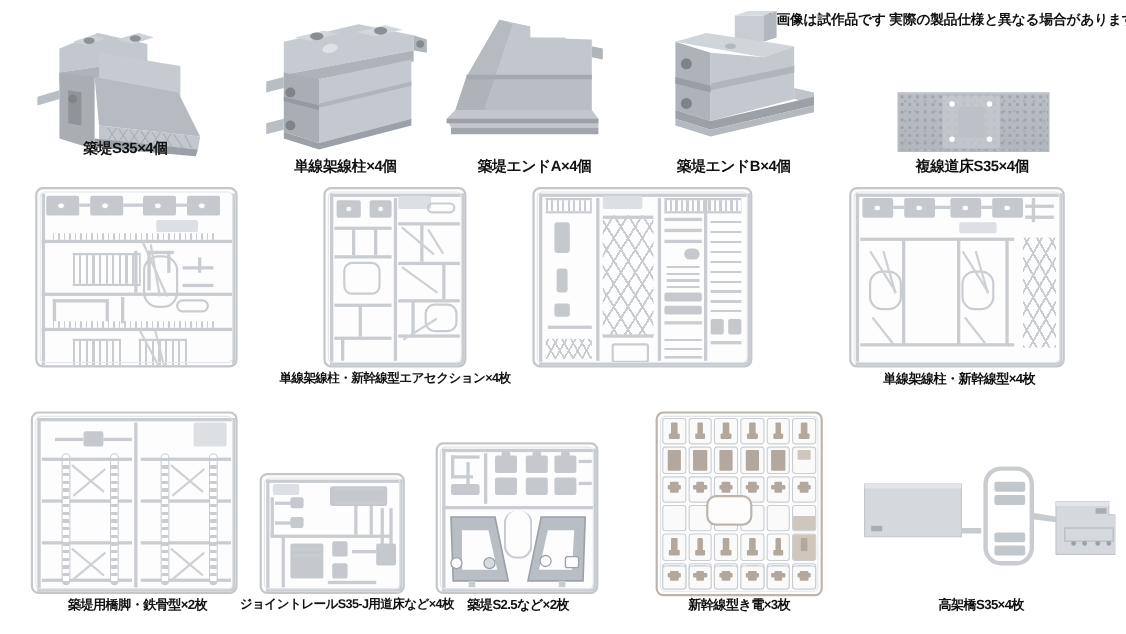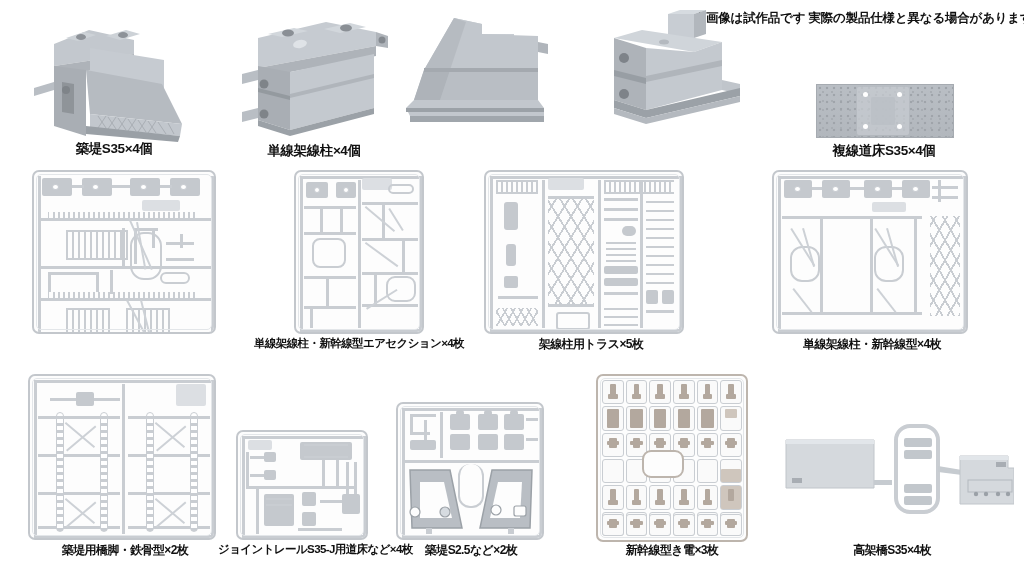--- a/index.html
+++ b/index.html
@@ -116,21 +116,21 @@
             <path d="M102 109 L94 121"></path>
           <path d="M112 110 L104 122"></path>
             <path d="M122 111 L114 123"></path>
           <path d="M132 112 L124 124"></path>
             <path d="M142 113 L134 125"></path>
         </g>
 
         <path d="M72 118 L166 128 L164 134 L72 126 Z" fill="#9aa0a6"></path>
       </g>
     </svg>
-    <div class="caption" style="top:132px;">築堤S35×4個</div>
+    <div class="caption" style="top:118px;">築堤S35×4個</div>
   </div>
 
   <div class="cell" style="left:216px;top:8px;width:196px;height:152px;">
     <svg class="svgbox" width="196" height="136" viewBox="0 0 196 136">
       <g>
 
         <path d="M42 30 L110 14 L160 24 L160 38 L42 60 Z" fill="#c6cbd1"></path>
         <path d="M42 60 L160 38 L160 48 L42 70 Z" fill="#aeb3b9"></path>
 
         <path d="M52 26 L78 20 L92 23 L66 29 Z" fill="#d2d7dc"></path>
@@ -177,20 +177,21 @@
         <path d="M28 60 L142 60 L142 64 L28 64 Z" fill="#a4a9af"></path>
 
         <path d="M142 34 L152 36 L152 46 L142 44 Z" fill="#b0b5bb"></path>
 
         <path d="M18 92 L142 92 L148 100 L148 108 L14 108 L10 100 Z" fill="#c2c7cd"></path>
         <path d="M10 100 L148 100 L148 104 L10 104 Z" fill="#9ba1a7"></path>
 
         <path d="M14 108 L148 108 L148 114 L14 114 Z" fill="#a0a6ac"></path>
       </g>
     </svg>
+    <div class="caption" style="top:134px;">築堤エンドA×4個</div>
   </div>
 
   <div class="cell" style="left:572px;top:8px;width:190px;height:152px;">
     <svg class="svgbox" width="190" height="136" viewBox="0 0 190 136">
       <g>
 
         <path d="M96 6 L122 6 L122 30 L96 30 Z" fill="#c8cdd3"></path>
         <path d="M96 6 L108 2 L134 2 L122 6 Z" fill="#d6dbe0"></path>
         <path d="M122 6 L134 2 L134 26 L122 30 Z" fill="#b2b7bd"></path>
 
@@ -205,20 +206,21 @@
 
         <path d="M74 68 L150 52 L150 58 L74 74 Z" fill="#b0b5bb"></path>
         <path d="M42 62 L74 70 L74 76 L42 68 Z" fill="#989ea4"></path>
 
         <path d="M150 72 L168 76 L168 86 L150 82 Z" fill="#c0c5cb"></path>
 
         <path d="M42 92 L74 102 L168 80 L168 88 L74 110 L42 100 Z" fill="#9ba1a7"></path>
         <path d="M42 100 L74 110 L168 88 L168 94 L74 116 L42 106 Z" fill="#b4b9bf"></path>
       </g>
     </svg>
+    <div class="caption" style="top:134px;">築堤エンドB×4個</div>
   </div>
 
   <div class="cell" style="left:784px;top:8px;width:200px;height:152px;">
     <div class="ballast" style="left:32px;top:76px;width:136px;height:52px;">
       <div style="position:absolute;left:40px;top:2px;width:52px;height:48px;background:rgba(200,204,209,0.72);border-radius:2px;"></div>
       <div style="position:absolute;left:54px;top:12px;width:24px;height:28px;background:rgba(186,191,197,0.8);border-radius:2px;"></div>
       <div style="position:absolute;left:46px;top:7px;width:5px;height:5px;background:#fff;border-radius:50%;"></div>
       <div style="position:absolute;left:80px;top:7px;width:5px;height:5px;background:#fff;border-radius:50%;"></div>
       <div style="position:absolute;left:46px;top:39px;width:5px;height:5px;background:#fff;border-radius:50%;"></div>
       <div style="position:absolute;left:80px;top:39px;width:5px;height:5px;background:#fff;border-radius:50%;"></div>
@@ -354,21 +356,20 @@
       <div class="blk" style="left:118px;top:94px;width:34px;height:8px;"></div>
       <div class="blk" style="left:118px;top:106px;width:34px;height:8px;"></div>
       <div class="bar" style="left:118px;top:120px;width:34px;height:3px;"></div>
       <div style="position:absolute;left:118px;top:130px;width:34px;height:24px;background:repeating-linear-gradient(0deg,#c9cdd2 0 2px,transparent 2px 8px);"></div>
 
       <div style="position:absolute;left:160px;top:24px;width:28px;height:88px;background:repeating-linear-gradient(0deg,#c9cdd2 0 2px,transparent 2px 9px);"></div>
       <div class="blk" style="left:160px;top:118px;width:12px;height:14px;"></div>
       <div class="blk" style="left:176px;top:118px;width:12px;height:14px;"></div>
       <div class="bar" style="left:160px;top:138px;width:28px;height:3px;"></div>
     </div>
-    <div class="caption small" style="top:166px;">架線柱用トラス×5枚</div>
   </div>
 
   <div class="cell" style="left:736px;top:170px;width:272px;height:188px;">
     <div class="sprue" style="left:36px;top:0px;width:196px;height:164px;">
       <div class="bar" style="left:4px;top:4px;width:3px;height:156px;"></div>
       <div class="bar" style="left:189px;top:4px;width:3px;height:156px;"></div>
       <div class="bar" style="left:4px;top:4px;width:188px;height:3px;"></div>
       <div class="bar" style="left:4px;top:157px;width:188px;height:3px;"></div>
 
       <div class="blk" style="left:10px;top:8px;width:28px;height:18px;"></div>

